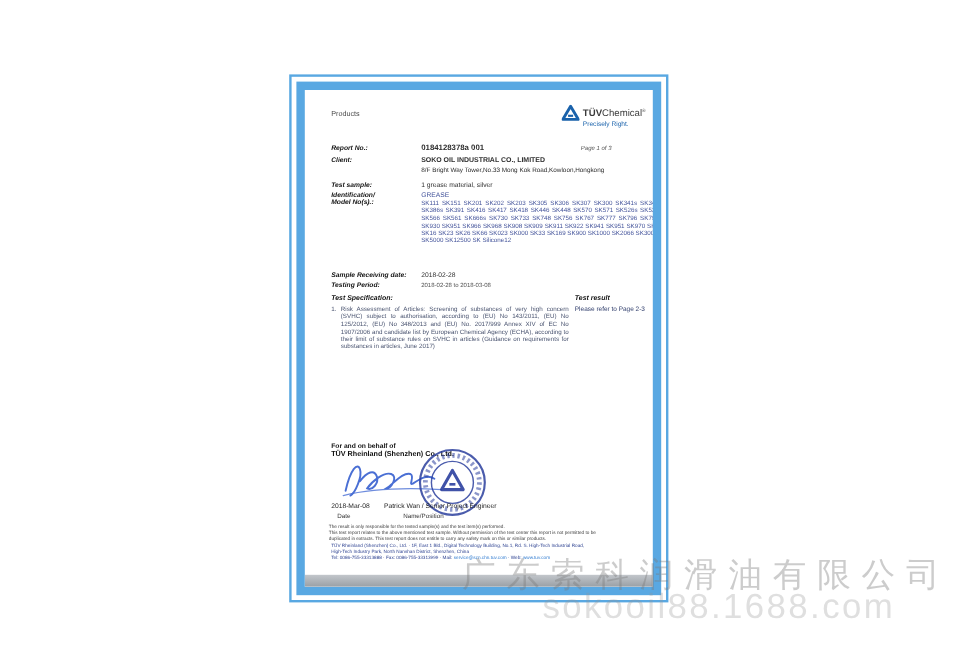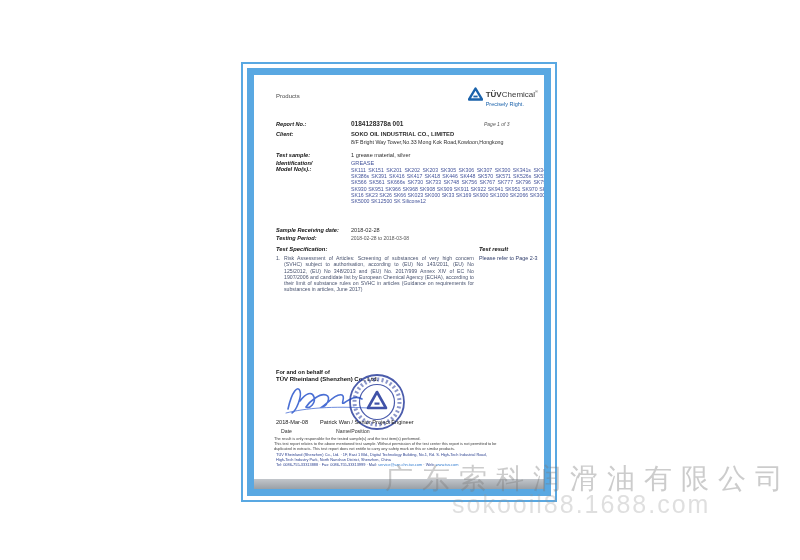--- a/index.html
+++ b/index.html
@@ -40,21 +40,21 @@
   .sig-date{position:absolute;left:22px;top:344px;font-size:5.6px;color:#222;}
   .sig-name{position:absolute;left:66px;top:344px;font-size:5.6px;color:#222;}
   .sig-date-lbl{position:absolute;left:27px;top:353px;font-size:5.2px;color:#333;}
   .sig-name-lbl{position:absolute;left:82px;top:353px;font-size:5.2px;color:#333;}
   .disclaimer{position:absolute;left:20px;top:362px;width:270px;font-size:3.9px;line-height:4.9px;color:#3a3a3a;}
   .address{position:absolute;left:22px;top:378px;width:268px;font-size:3.9px;line-height:4.9px;color:#2a3f8f;}
   .address .link{color:#2f7bd0;}
   
   .wm-company{position:absolute;left:385px;top:460px;font-size:28px;letter-spacing:9px;
               color:rgba(120,120,120,0.38);white-space:nowrap;z-index:10;font-weight:400;}
-  .wm-url{position:absolute;left:452px;top:490px;font-size:25px;letter-spacing:2px;
+  .wm-url{position:absolute;left:452px;top:490px;font-size:29px;letter-spacing:2px;
           color:rgba(150,150,150,0.30);white-space:nowrap;z-index:10;}
 </style>
 </head>
 <body>
 
 <div class="canvas">
 
   <div class="photo">
     <div class="photo-inner">
       <div class="doc">

